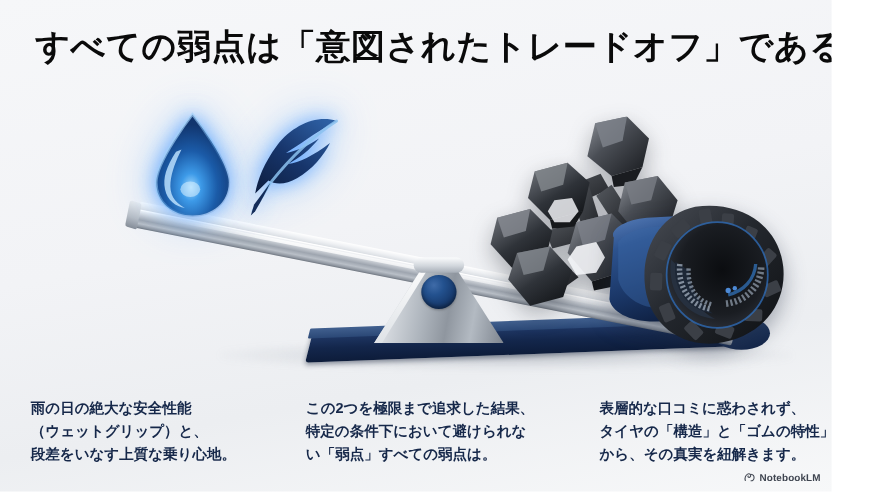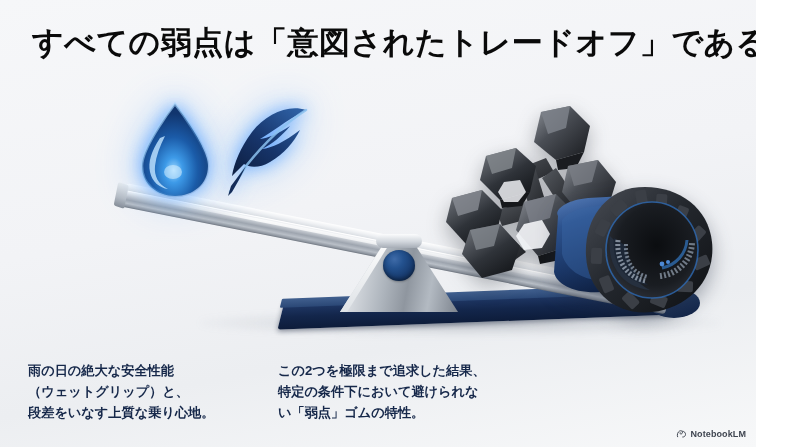--- a/index.html
+++ b/index.html
@@ -434,21 +434,24 @@
       </svg>
     </div>
   </div>
 
   <div class="captions">
     <div class="caption c1">雨の日の絶大な安全性能
 （ウェットグリップ）と、
 段差をいなす上質な乗り心地。</div>
     <div class="caption c2">この2つを極限まで追求した結果、
 特定の条件下において避けられな
-い「弱点」ゴムの特性。</div>
+い「弱点」すべての弱点は。</div>
+    <div class="caption c3">表層的な口コミに惑わされず、
+タイヤの「構造」と「ゴムの特性」
+から、その真実を紐解きます。</div>
   </div>
 
   <div class="watermark">
     <span>
       <svg viewBox="0 0 14 12" width="11" height="10">
         <path d="M2 9.5 C1 7 2.2 3.4 4.6 2.2 C6.4 1.3 8 2.2 8.2 3.6 C8.4 5.2 7.1 6.2 5.9 5.9
                  C5.1 5.7 4.8 4.9 5.2 4.3" stroke="#3f4550" stroke-width="1.25" fill="none" stroke-linecap="round"></path>
         <path d="M8.4 2.4 C10.6 2.6 12.2 4.4 12.1 6.6 C12 8.6 10.4 10 8.6 9.9" stroke="#3f4550" stroke-width="1.25" fill="none" stroke-linecap="round"></path>
       </svg>
     </span>

